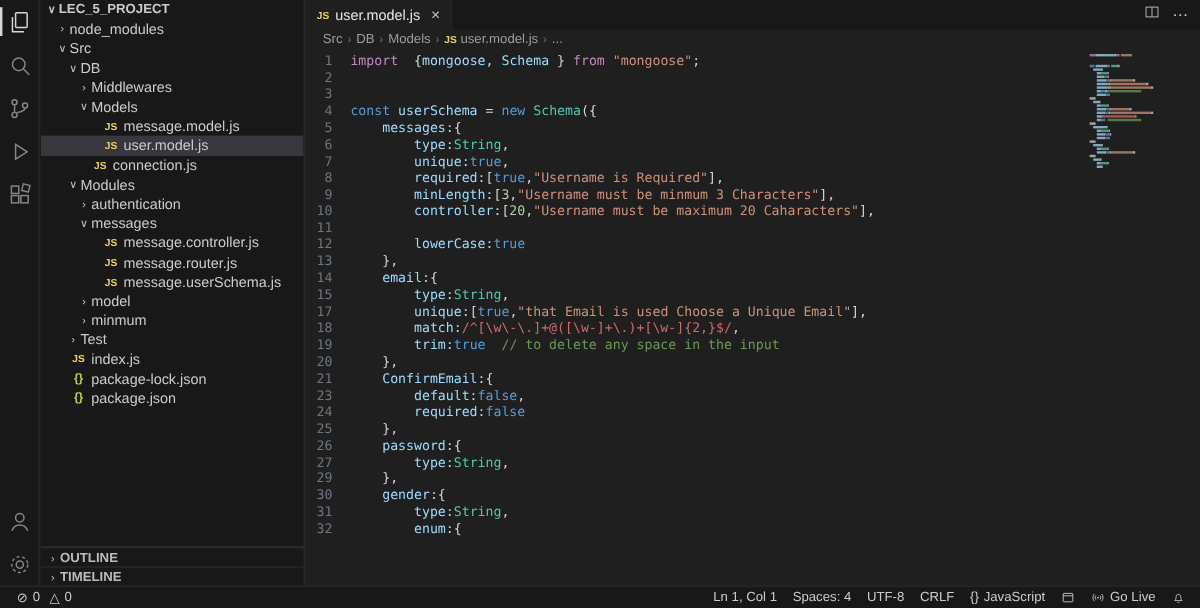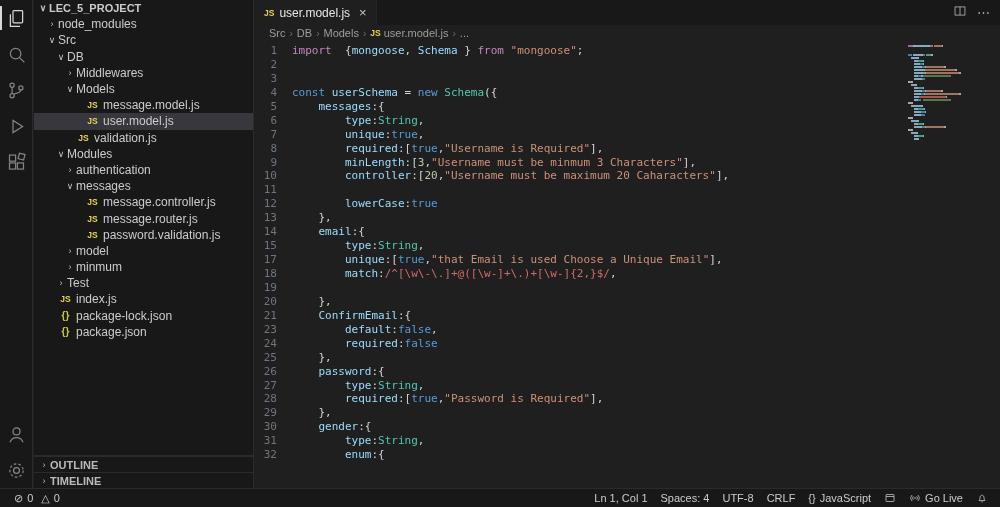--- a/index.html
+++ b/index.html
@@ -156,21 +156,21 @@
           <span class="lbl">message.model.js</span>
         </div>
         <div class="tree-row selected" style="padding-left: 39px;">
           <span class="arrow"></span>
           <span class="fi js">JS</span>
           <span class="lbl">user.model.js</span>
         </div>
         <div class="tree-row" style="padding-left: 30px;">
           <span class="arrow"></span>
           <span class="fi js">JS</span>
-          <span class="lbl">validation.js</span>
+          <span class="lbl">connection.js</span>
         </div>
         <div class="tree-row" style="padding-left: 21px;">
           <span class="arrow">∨</span>
           <span class="lbl">Modules</span>
         </div>
         <div class="tree-row" style="padding-left: 30px;">
           <span class="arrow">›</span>
           <span class="lbl">authentication</span>
         </div>
         <div class="tree-row" style="padding-left: 30px;">
@@ -183,21 +183,21 @@
           <span class="lbl">message.controller.js</span>
         </div>
         <div class="tree-row" style="padding-left: 39px;">
           <span class="arrow"></span>
           <span class="fi js">JS</span>
           <span class="lbl">message.router.js</span>
         </div>
         <div class="tree-row" style="padding-left: 39px;">
           <span class="arrow"></span>
           <span class="fi js">JS</span>
-          <span class="lbl">password.validation.js</span>
+          <span class="lbl">message.userSchema.js</span>
         </div>
         <div class="tree-row" style="padding-left: 30px;">
           <span class="arrow">›</span>
           <span class="lbl">model</span>
         </div>
         <div class="tree-row" style="padding-left: 30px;">
           <span class="arrow">›</span>
           <span class="lbl">minmum</span>
         </div>
         <div class="tree-row" style="padding-left: 21px;">
@@ -283,29 +283,28 @@
           <div class="code-line"><span class="ln">8</span><span class="lc"><span style="color:#d4d4d4">        </span><span style="color:#9cdcfe">required</span><span style="color:#d4d4d4">:[</span><span style="color:#569cd6">true</span><span style="color:#d4d4d4">,</span><span style="color:#ce9178">"Username is Required"</span><span style="color:#d4d4d4">],</span></span></div>
           <div class="code-line"><span class="ln">9</span><span class="lc"><span style="color:#d4d4d4">        </span><span style="color:#9cdcfe">minLength</span><span style="color:#d4d4d4">:[</span><span style="color:#b5cea8">3</span><span style="color:#d4d4d4">,</span><span style="color:#ce9178">"Username must be minmum 3 Characters"</span><span style="color:#d4d4d4">],</span></span></div>
           <div class="code-line"><span class="ln">10</span><span class="lc"><span style="color:#d4d4d4">        </span><span style="color:#9cdcfe">controller</span><span style="color:#d4d4d4">:[</span><span style="color:#b5cea8">20</span><span style="color:#d4d4d4">,</span><span style="color:#ce9178">"Username must be maximum 20 Caharacters"</span><span style="color:#d4d4d4">],</span></span></div>
           <div class="code-line"><span class="ln">11</span></div>
           <div class="code-line"><span class="ln">12</span><span class="lc"><span style="color:#d4d4d4">        </span><span style="color:#9cdcfe">lowerCase</span><span style="color:#d4d4d4">:</span><span style="color:#569cd6">true</span></span></div>
           <div class="code-line"><span class="ln">13</span><span class="lc"><span style="color:#d4d4d4">    },</span></span></div>
           <div class="code-line"><span class="ln">14</span><span class="lc"><span style="color:#d4d4d4">    </span><span style="color:#9cdcfe">email</span><span style="color:#d4d4d4">:{</span></span></div>
           <div class="code-line"><span class="ln">15</span><span class="lc"><span style="color:#d4d4d4">        </span><span style="color:#9cdcfe">type</span><span style="color:#d4d4d4">:</span><span style="color:#4ec9b0">String</span><span style="color:#d4d4d4">,</span></span></div>
           <div class="code-line"><span class="ln">17</span><span class="lc"><span style="color:#d4d4d4">        </span><span style="color:#9cdcfe">unique</span><span style="color:#d4d4d4">:[</span><span style="color:#569cd6">true</span><span style="color:#d4d4d4">,</span><span style="color:#ce9178">"that Email is used Choose a Unique Email"</span><span style="color:#d4d4d4">],</span></span></div>
           <div class="code-line"><span class="ln">18</span><span class="lc"><span style="color:#d4d4d4">        </span><span style="color:#9cdcfe">match</span><span style="color:#d4d4d4">:</span><span style="color:#d16969">/^[\w\-\.]+@([\w-]+\.)+[\w-]{2,}$/</span><span style="color:#d4d4d4">,</span></span></div>
-          <div class="code-line"><span class="ln">19</span></div>
+          <div class="code-line"><span class="ln">19</span><span class="lc"><span style="color:#d4d4d4">        </span><span style="color:#9cdcfe">trim</span><span style="color:#d4d4d4">:</span><span style="color:#569cd6">true</span><span style="color:#d4d4d4">  </span><span style="color:#6a9955">// to delete any space in the input</span></span></div>
           <div class="code-line"><span class="ln">20</span><span class="lc"><span style="color:#d4d4d4">    },</span></span></div>
           <div class="code-line"><span class="ln">21</span><span class="lc"><span style="color:#d4d4d4">    </span><span style="color:#9cdcfe">ConfirmEmail</span><span style="color:#d4d4d4">:{</span></span></div>
           <div class="code-line"><span class="ln">23</span><span class="lc"><span style="color:#d4d4d4">        </span><span style="color:#9cdcfe">default</span><span style="color:#d4d4d4">:</span><span style="color:#569cd6">false</span><span style="color:#d4d4d4">,</span></span></div>
           <div class="code-line"><span class="ln">24</span><span class="lc"><span style="color:#d4d4d4">        </span><span style="color:#9cdcfe">required</span><span style="color:#d4d4d4">:</span><span style="color:#569cd6">false</span></span></div>
           <div class="code-line"><span class="ln">25</span><span class="lc"><span style="color:#d4d4d4">    },</span></span></div>
           <div class="code-line"><span class="ln">26</span><span class="lc"><span style="color:#d4d4d4">    </span><span style="color:#9cdcfe">password</span><span style="color:#d4d4d4">:{</span></span></div>
           <div class="code-line"><span class="ln">27</span><span class="lc"><span style="color:#d4d4d4">        </span><span style="color:#9cdcfe">type</span><span style="color:#d4d4d4">:</span><span style="color:#4ec9b0">String</span><span style="color:#d4d4d4">,</span></span></div>
-          <div class="code-line"><span class="ln">28</span><span class="lc"><span style="color:#d4d4d4">        </span><span style="color:#9cdcfe">required</span><span style="color:#d4d4d4">:[</span><span style="color:#569cd6">true</span><span style="color:#d4d4d4">,</span><span style="color:#ce9178">"Password is Required"</span><span style="color:#d4d4d4">],</span></span></div>
           <div class="code-line"><span class="ln">29</span><span class="lc"><span style="color:#d4d4d4">    },</span></span></div>
           <div class="code-line"><span class="ln">30</span><span class="lc"><span style="color:#d4d4d4">    </span><span style="color:#9cdcfe">gender</span><span style="color:#d4d4d4">:{</span></span></div>
           <div class="code-line"><span class="ln">31</span><span class="lc"><span style="color:#d4d4d4">        </span><span style="color:#9cdcfe">type</span><span style="color:#d4d4d4">:</span><span style="color:#4ec9b0">String</span><span style="color:#d4d4d4">,</span></span></div>
           <div class="code-line"><span class="ln">32</span><span class="lc"><span style="color:#d4d4d4">        </span><span style="color:#9cdcfe">enum</span><span style="color:#d4d4d4">:{</span></span></div>
         </div>
       <div class="minimap">
           <div class="mm-line">
             <span style="width: 5px; background: rgb(197, 134, 192);"></span>
             <span style="width: 2px; background: rgb(212, 212, 212);"></span>
             <span style="width: 6px; background: rgb(156, 220, 254);"></span>

